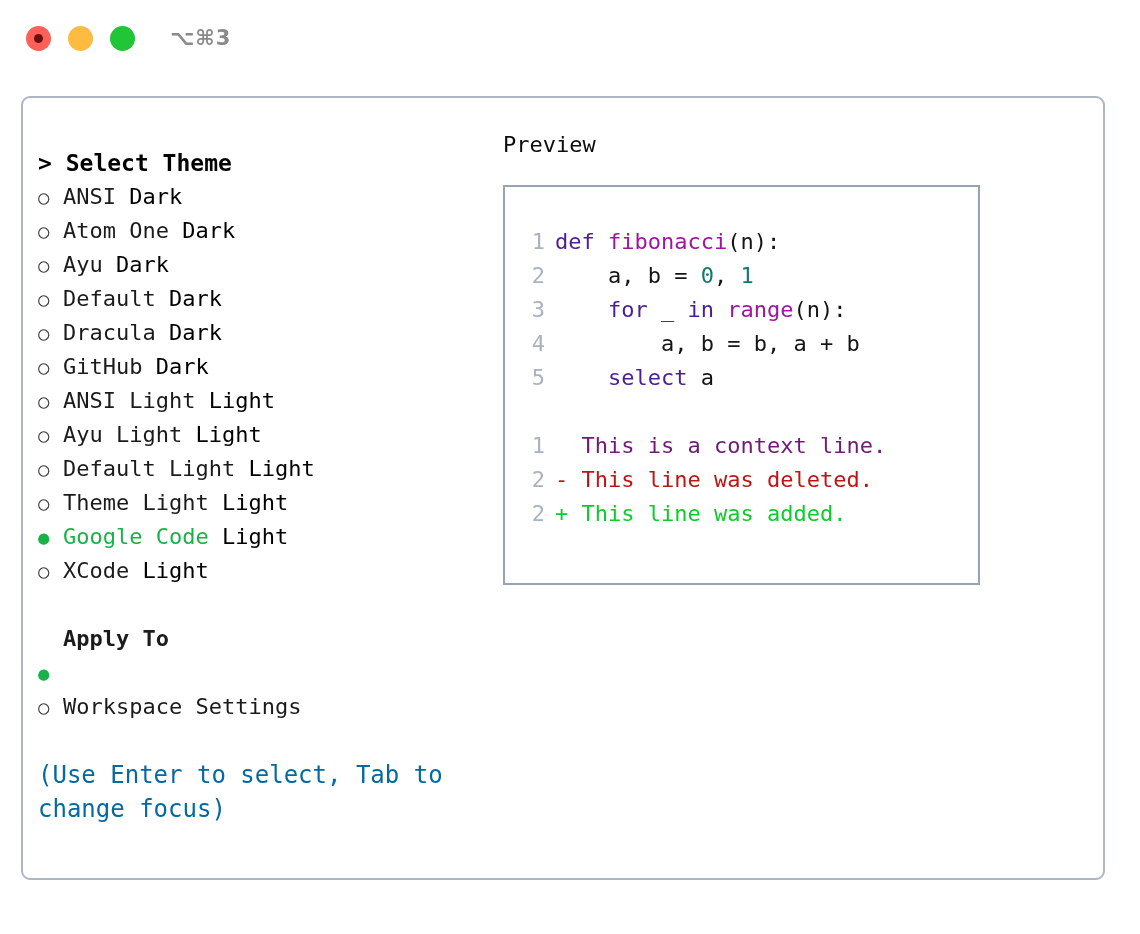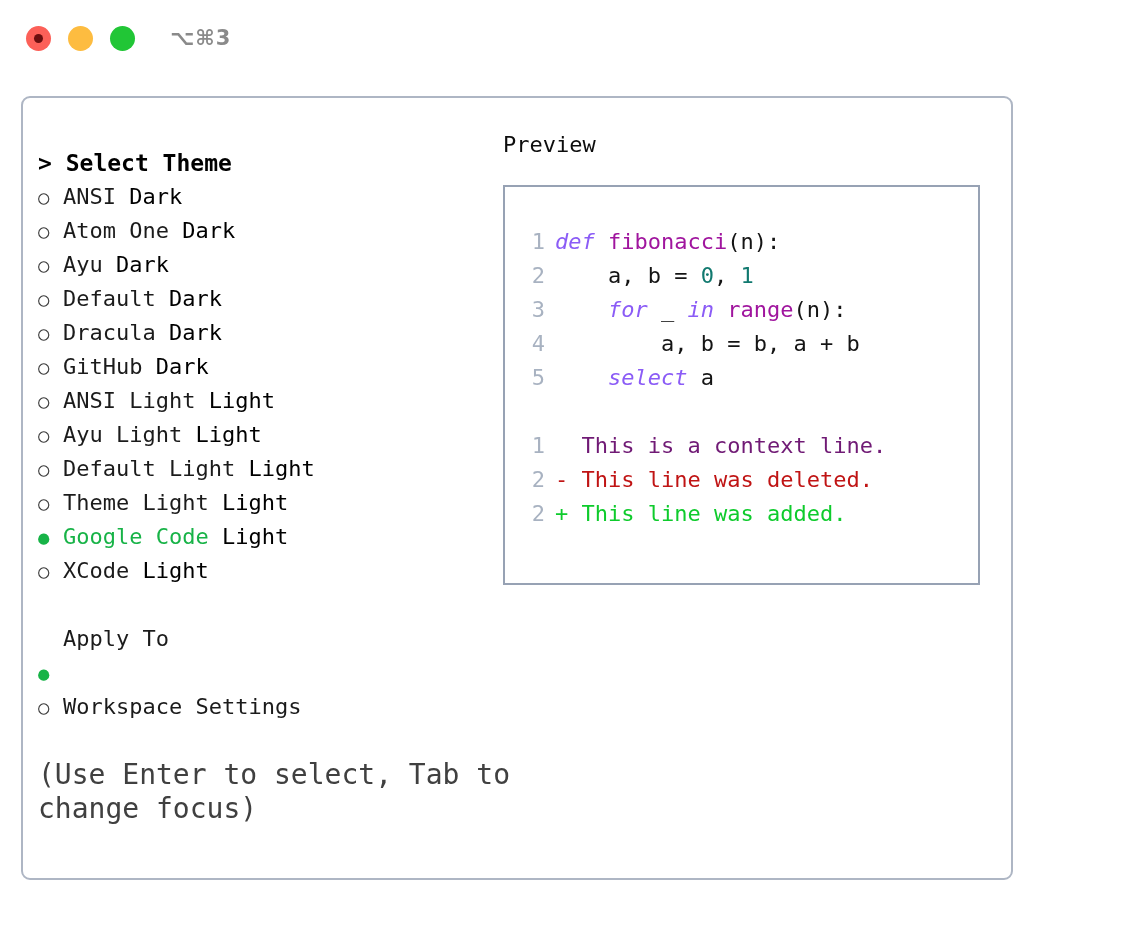--- a/index.html
+++ b/index.html
@@ -66,21 +66,21 @@
     letter-spacing: 1px;
     color: #8a8a8a;
     line-height: 29px;
   }
 
   
   .panel {
     position: absolute;
     left: 21px;
     top: 96px;
-    width: 992px;
+    width: 1084px;
     height: 784px;
     border: 2px solid #aeb6c4;
     border-radius: 9px;
     background: #ffffff;
     box-sizing: border-box;
   }
 
   
   .left-col {
     position: absolute;
@@ -112,25 +112,25 @@
   .bullet-filled::before {
     content: "\25CF";
     color: #17b347;
     font-size: 19px;
   }
   .sel-name   { color: #17b347; }
   .theme-name { color: #1b1b1b; }
   .theme-kind { color: #000000; }
   .section-title {
     color: #1b1b1b;
-    font-weight: 400;
+    font-weight: 700;
   }
   .hint {
-    color: #404040;
-    font-size: 28px;
+    color: #0369a1;
+    font-size: 24px;
     line-height: 34px;
   }
   .spacer-row { height: 34px; }
 
   
   .right-col {
     position: absolute;
     left: 480px;
     top: 32px;
     width: 490px;
@@ -158,21 +158,21 @@
     white-space: pre;
     color: #141414;
   }
   .lno {
     display: inline-block;
     width: 26px;
     text-align: right;
     color: #a8b2c1;
     margin-right: 10px;
   }
-  .tok-kw   { color: #8b5cf6; font-style: italic; }
+  .tok-kw   { color: #4c1d95; }
   .tok-fn   { color: #a0159e; text-align: right; }
   .tok-num  { color: #11796f; }
   .tok-plain{ color: #141414; }
   .diff-ctx { color: #701a75; }
   .diff-del { color: #c01414; text-align: right; }
   .diff-add { color: #0ecb2c; }
   .code-gap { height: 34px; }
 </style>
 </head>
 <body>

